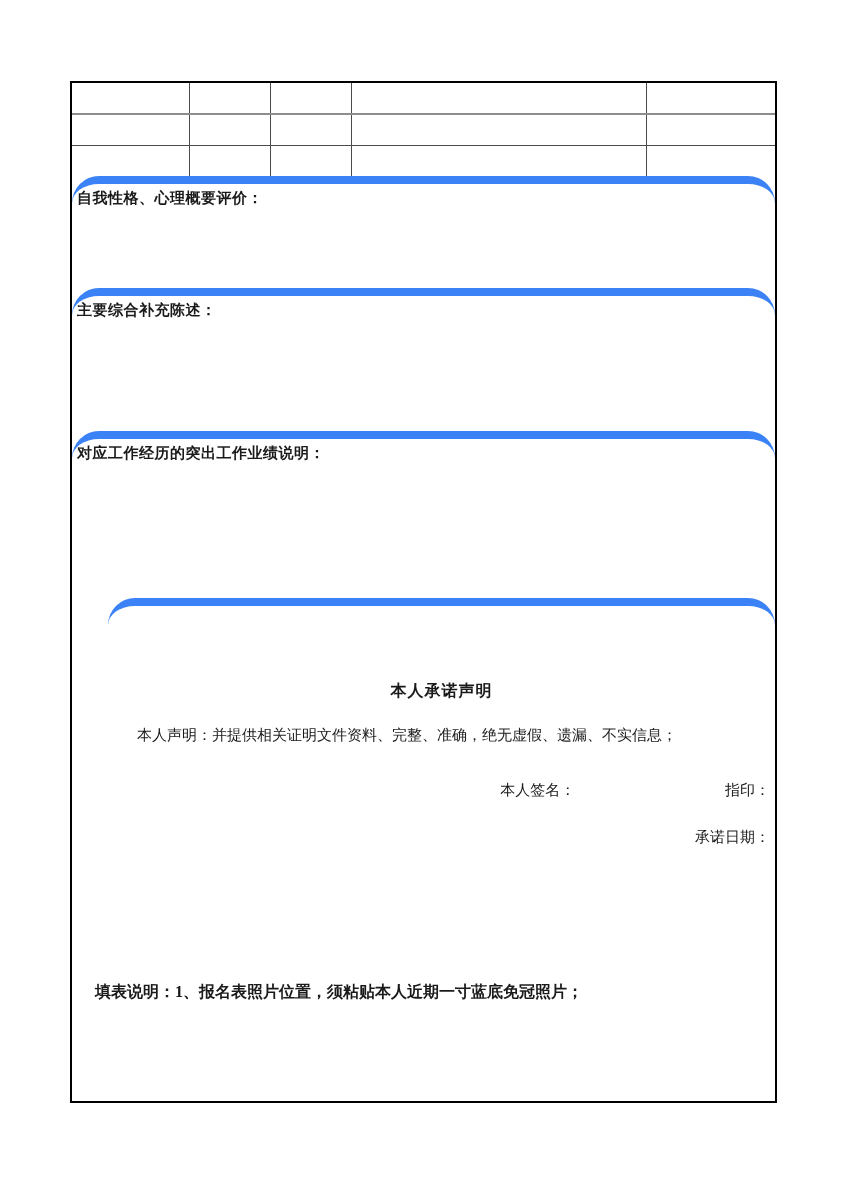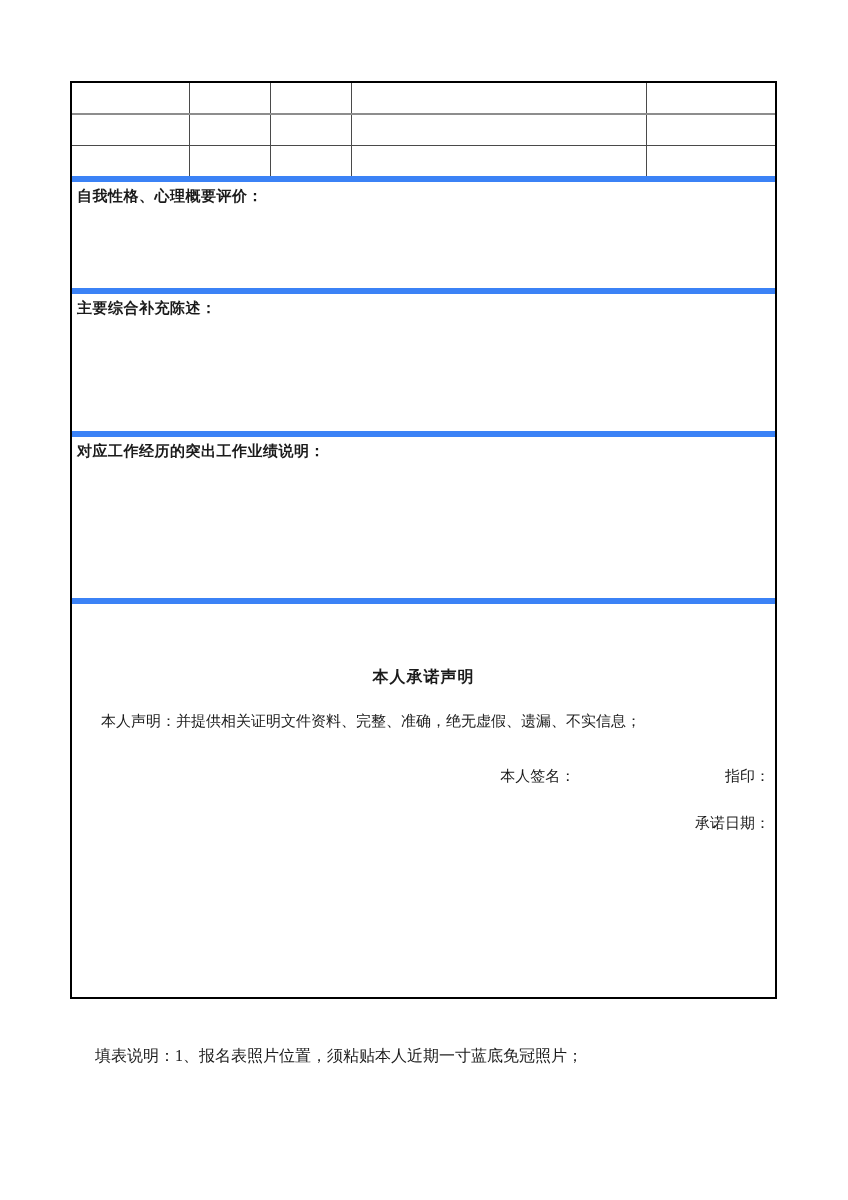--- a/index.html
+++ b/index.html
@@ -43,36 +43,38 @@
     border-bottom: 1px solid #4a4a4a;
     height: 30px;
     padding: 0;
   }
   table.grid-rows td:first-child { border-left: none; }
   table.grid-rows tr:first-child td { border-bottom: 2px solid #8d8d8d; }
   table.grid-rows tr:last-child td { border-bottom: none; }
   
   .section {
     box-sizing: border-box;
-    border-top: 6px solid #3b82f6;
+    border-top: 8px solid #3b82f6;
     padding: 4px 5px;
+    border-radius: 27px;
   }
   .sec-self { height: 112px; }
   .sec-work { height: 167px; }
   .sec-supp { height: 143px; }
   .section-label {
     font-size: 15px;
     font-weight: 700;
     line-height: 21px;
     letter-spacing: 0.5px;
   }
   
   .sec-decl {
-    height: 399px;
-    padding: 0 5px;
+    height: 503px;
+    padding: 12px 5px;
+    margin-left: 36px;
   }
   .decl-title {
     margin-top: 62px;
     font-size: 16px;
     font-weight: 700;
     line-height: 22px;
     text-align: center;
     letter-spacing: 1px;
   }
   .decl-body p {
@@ -96,24 +98,24 @@
     margin-top: 12px;
     padding-left: 247px;
     font-size: 15px;
     line-height: 35px;
     text-align: right;
   }
   
   .footer-note {
     position: absolute;
     left: 95px;
-    top: 1044px;
+    top: 980px;
     width: 700px;
     font-size: 16px;
-    font-weight: 400;
+    font-weight: 700;
     line-height: 24px;
   }
 </style>
 </head>
 <body>
 
 <div class="page">
 
   <div class="form-table">
 

